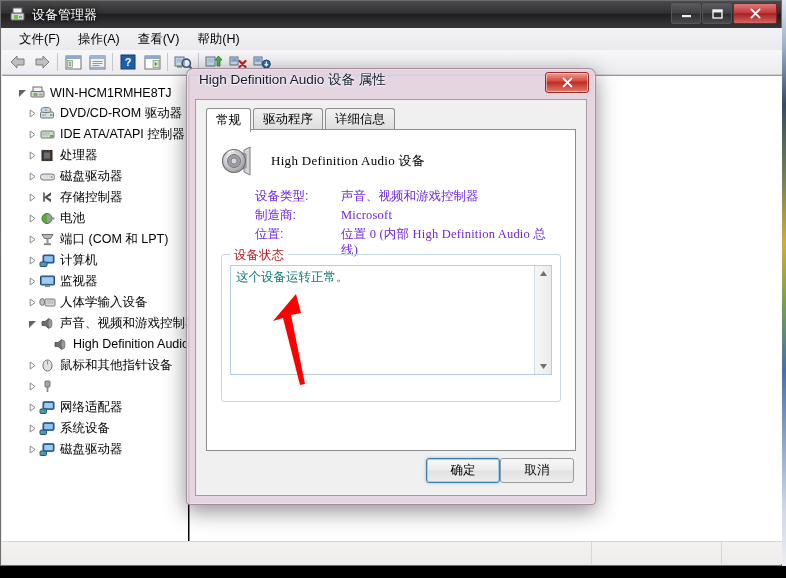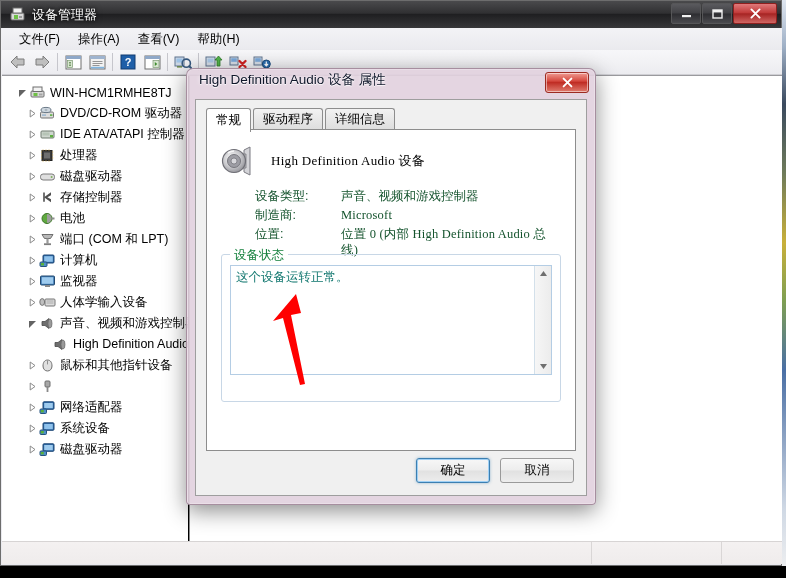--- a/index.html
+++ b/index.html
@@ -150,48 +150,48 @@
   }
   #tabpage{
     position:absolute;left:10px;top:29px;right:10px;bottom:44px;
     background:#ffffff;border:1px solid #8d8d8d;box-sizing:border-box;
   }
   
   #devhead{position:absolute;left:14px;top:14px;display:flex;align-items:flex-start;}
   #devicon{width:36px;height:34px;margin-right:14px;flex:0 0 36px;}
   #devname{font-family:"Liberation Serif","DejaVu Serif",serif;font-size:13px;color:#000;padding-top:8px;letter-spacing:.3px;}
   
-  #devinfo{position:absolute;left:48px;top:58px;right:18px;font-size:12.5px;color:#14532d;}
+  #devinfo{position:absolute;left:48px;top:58px;right:18px;font-size:12.5px;color:#6d28d9;}
   .irow{display:flex;margin-bottom:3px;line-height:16px;}
   .ilabel{width:86px;flex:0 0 86px;}
   .ivalue{flex:1;}
   .ivalue.mono{font-family:"Liberation Serif","DejaVu Serif",serif;letter-spacing:.2px;}
   
   #statusgroup{
     position:absolute;left:14px;top:124px;right:14px;height:148px;
     border:1px solid #c8d7e6;border-radius:3px;box-sizing:border-box;
   }
   #statusgroup .glabel{
-    position:absolute;left:8px;top:-8px;background:#fff;padding:0 4px;font-size:12.5px;color:#15803d;
+    position:absolute;left:8px;top:-8px;background:#fff;padding:0 4px;font-size:12.5px;color:#b91c1c;
   }
   #statusbox{
     position:absolute;left:8px;top:10px;right:8px;height:110px;
     border:1px solid #b4cde4;background:#fff;box-sizing:border-box;
     display:flex;
   }
   #statustext{flex:1;padding:3px 5px;font-size:12.5px;color:#0f766e;line-height:17px;}
   #statusscroll{
     width:17px;background:linear-gradient(to right,#f6f6f6,#ececec);
     border-left:1px solid #d3e0ea;display:flex;flex-direction:column;
     justify-content:space-between;align-items:center;padding:2px 0;box-sizing:border-box;
   }
   .sbarrow{width:13px;height:11px;display:flex;align-items:center;justify-content:center;cursor:default;}
 
   
-  #dlgbuttons{position:absolute;right:12px;bottom:12px;display:flex;gap:10px;}
+  #dlgbuttons{position:absolute;right:12px;bottom:12px;display:flex;}
   .dbtn{
     width:72px;height:23px;font-size:12.5px;color:#000;
     background:linear-gradient(to bottom,#f7f7f7 0%,#ededed 48%,#e1e1e1 52%,#ededed 100%);
     border:1px solid #9a9a9a;border-radius:3px;
     display:flex;align-items:center;justify-content:center;cursor:default;
   }
   .dbtn.default{
     border:1px solid #3c7fb1;
     box-shadow:0 0 0 1px #9fd0f5 inset, 0 0 3px rgba(60,127,177,.5);
   }

